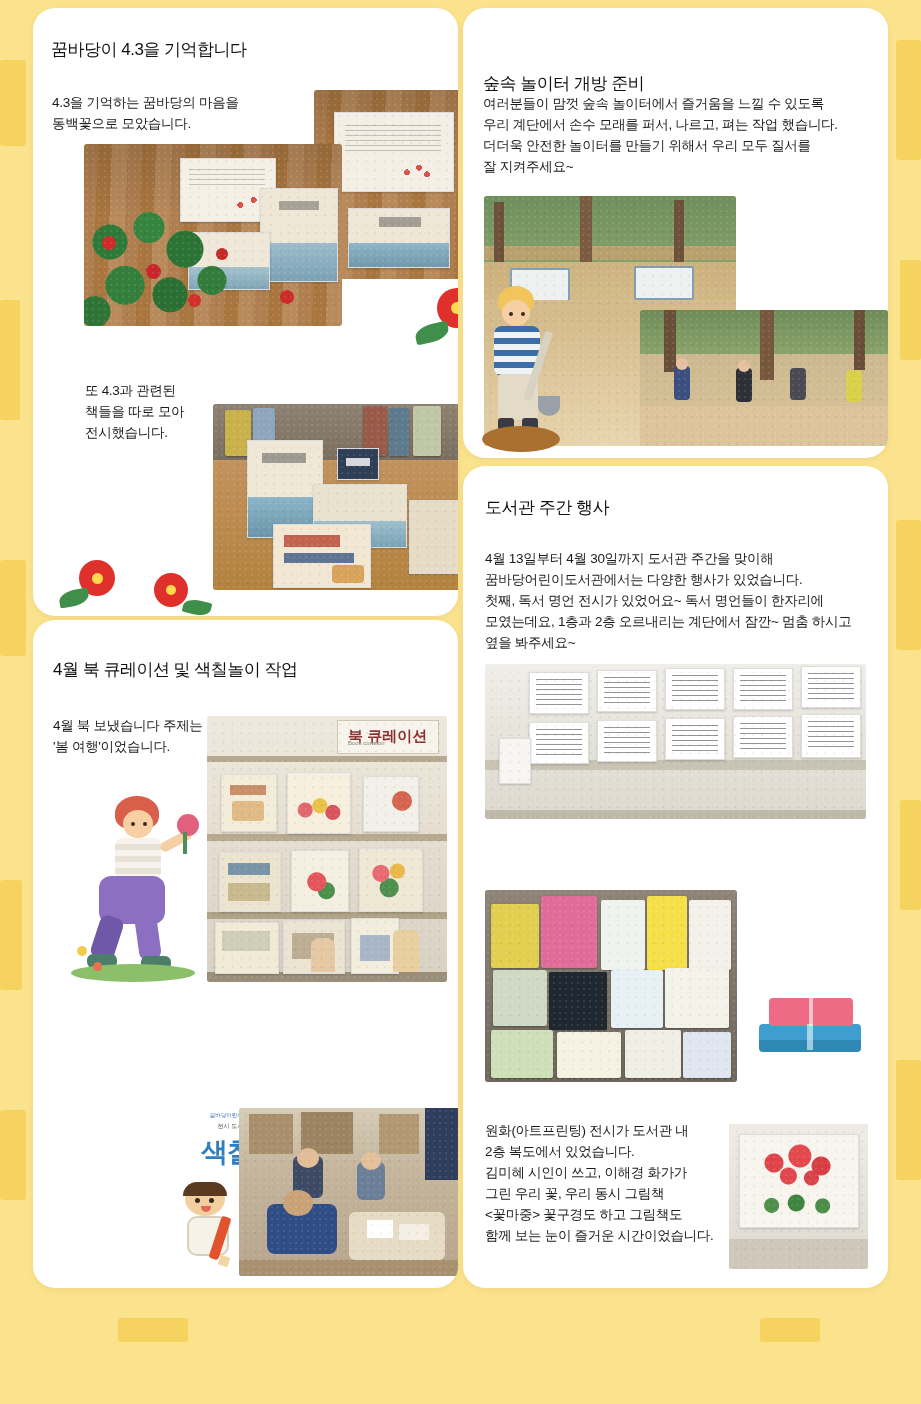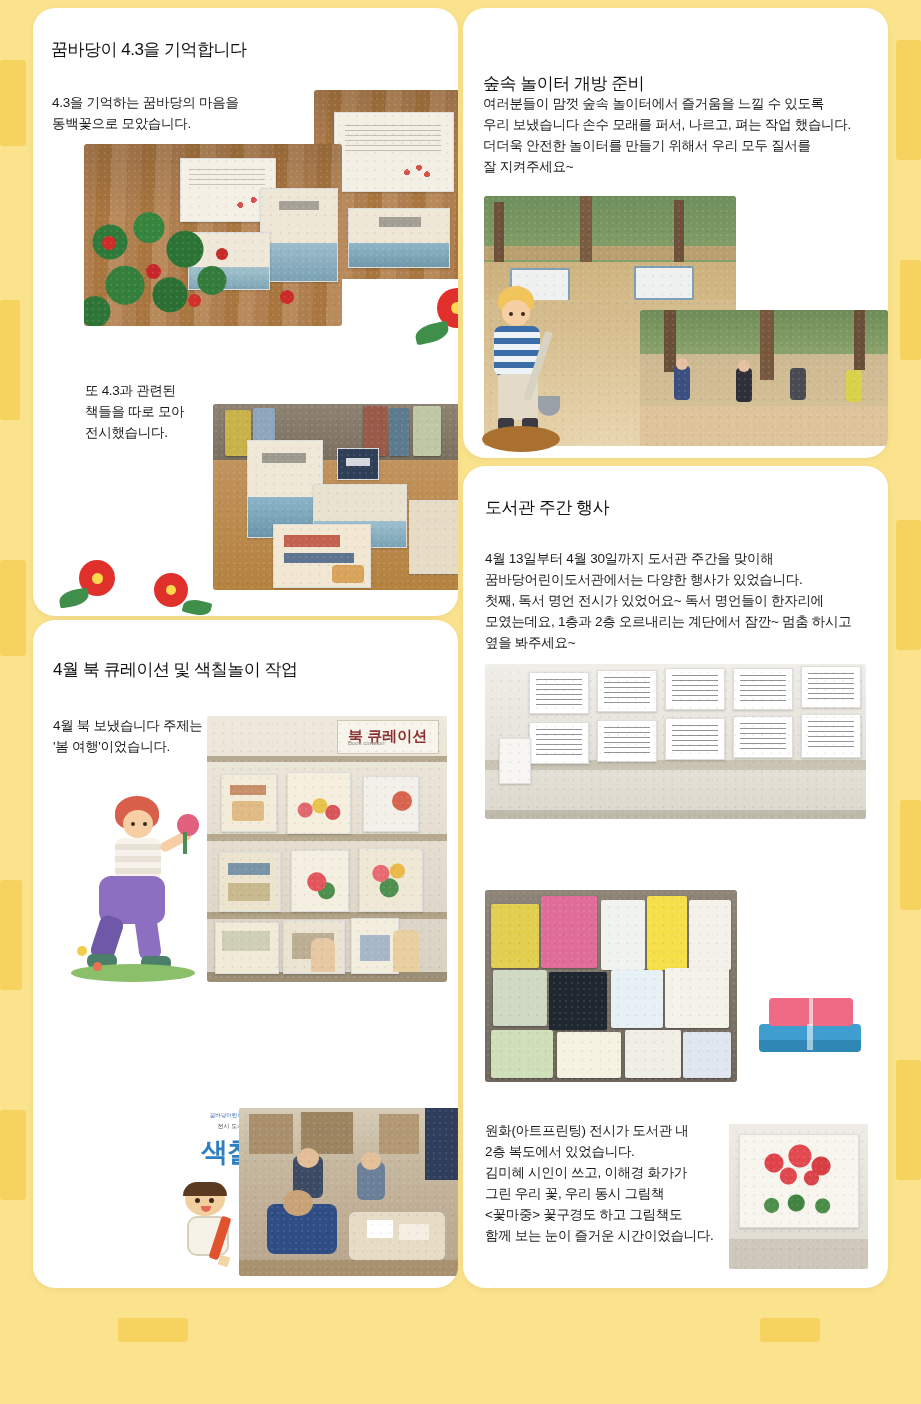--- a/index.html
+++ b/index.html
@@ -183,21 +183,21 @@
     <div class="core" style="left:15px;top:15px;width:10px;height:10px;"></div>
   </div>
   <div class="leaf" style="left:150px;top:592px;width:28px;height:15px;transform:rotate(14deg);"></div>
 </section>
 
 <section class="card" style="left:463px;top:8px;width:425px;height:450px;">
 
   <h2 class="card-title" style="position:absolute;left:20px;top:32px;width:380px;margin-top:32px;">숲속 놀이터 개방 준비</h2>
 
   <div class="body-text" style="position:absolute;left:20px;top:86px;width:400px;">여러분들이 맘껏 숲속 놀이터에서 즐거움을 느낄 수 있도록
-우리 보냈습니다 손수 모래를 퍼서, 나르고, 펴는 작업 했습니다.
+우리 계단에서 손수 모래를 퍼서, 나르고, 펴는 작업 했습니다.
 더더욱 안전한 놀이터를 만들기 위해서 우리 모두 질서를
 잘 지켜주세요~</div>
 
   <div class="photo ph-sand grain" style="left:21px;top:188px;width:252px;height:250px;">
     <div style="position:absolute;left:0;top:0;width:100%;height:66px;background:linear-gradient(180deg,#6e8f5c,#86a06a);"></div>
     <div style="position:absolute;left:0;top:50px;width:100%;height:14px;background:#b9a06f;"></div>
     <div style="position:absolute;left:10px;top:6px;width:10px;height:60px;background:#6d513a;"></div>
     <div style="position:absolute;left:96px;top:0;width:12px;height:66px;background:#7a5b41;"></div>
     <div style="position:absolute;left:190px;top:4px;width:10px;height:62px;background:#6d513a;"></div>
     <div style="position:absolute;left:26px;top:72px;width:56px;height:30px;background:#eef1f0;border:2px solid #7fa0b5;border-radius:2px;"></div>

